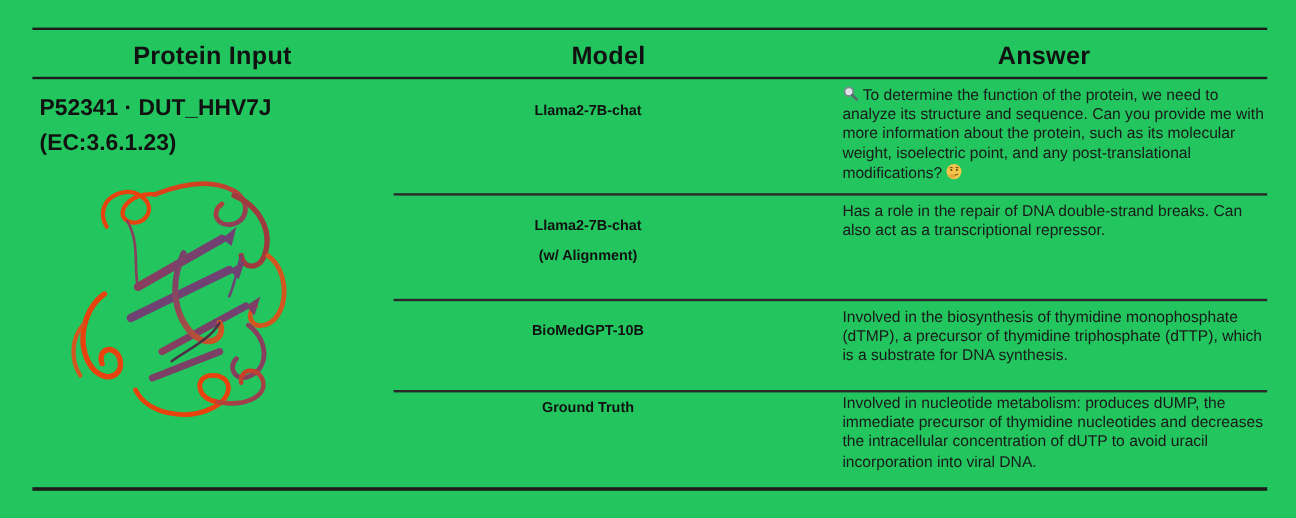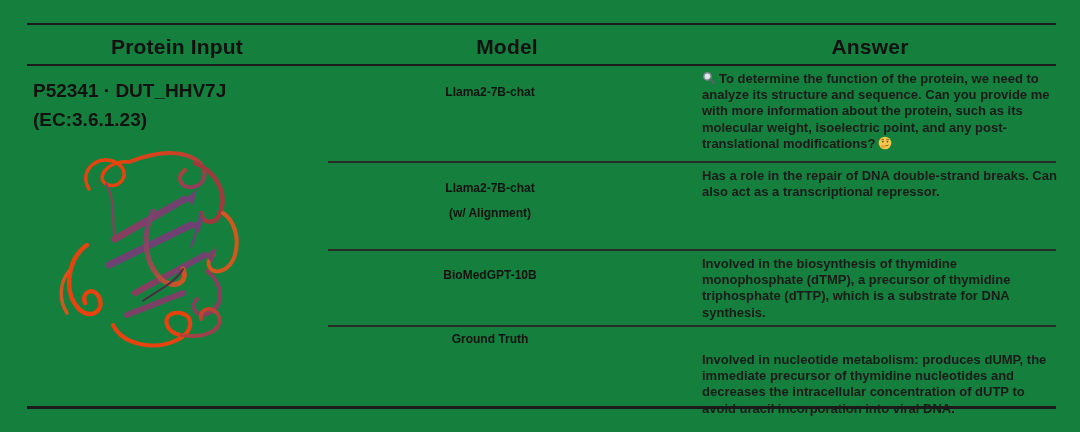--- a/index.html
+++ b/index.html
@@ -1,19 +1,19 @@
 <!DOCTYPE html>
 <html><head>
 <meta charset="utf-8">
 <style>
   html,body{margin:0;padding:0;background:#ffffff;}
   #page{
     position:relative;
     width:1080px;height:432px;
-    background:#15803d;
+    background:#22c55e;
     font-family:"Liberation Sans", sans-serif;
     color:#111;
     overflow:hidden;
   }
   .rule{position:absolute;background:#1c1c1c;}
   .rule-top{left:27px;width:1029px;top:23px;height:2px;}
   .rule-header{left:27px;width:1029px;top:64px;height:2px;}
   .rule-bottom{left:27px;width:1029px;top:406px;height:3px;}
   .rule-row{left:328px;width:728px;height:1.6px;background:#2a2a2a;}
   .rr1{top:161px;} .rr2{top:249px;} .rr3{top:325px;}
@@ -25,22 +25,22 @@
   .hdr3{left:700px;width:340px;}
 
   .protein-id{position:absolute;left:33px;top:76px;font-weight:700;font-size:19px;line-height:29px;}
   .protein-svg{position:absolute;left:57px;top:143px;width:192px;height:210px;}
 
   .model-cell{position:absolute;left:330px;width:320px;text-align:center;
               font-weight:700;font-size:12px;line-height:25px;}
   .model-line2:empty{display:none;}
   .m1{top:80px;} .m2{top:176px;} .m3{top:263px;} .m4{top:327px;}
 
-  .answer-cell{position:absolute;left:702px;width:356px;font-size:13px;line-height:16.2px;color:#1a1a1a;font-weight:bold;}
-  .a1{top:71px;} .a2{top:168px;} .a3{top:256px;} .a4{top:352px;}
+  .answer-cell{position:absolute;left:702px;width:356px;font-size:13px;line-height:16.2px;color:#1a1a1a;}
+  .a1{top:71px;} .a2{top:168px;} .a3{top:256px;} .a4{top:328px;}
 
   .inline-icon{display:inline-block;width:14px;height:14px;vertical-align:-2px;}
   .mag{margin-right:3px;}
   .think{margin-left:3px;}
 </style>
 </head>
 <body>
 
 <div id="page">
 

